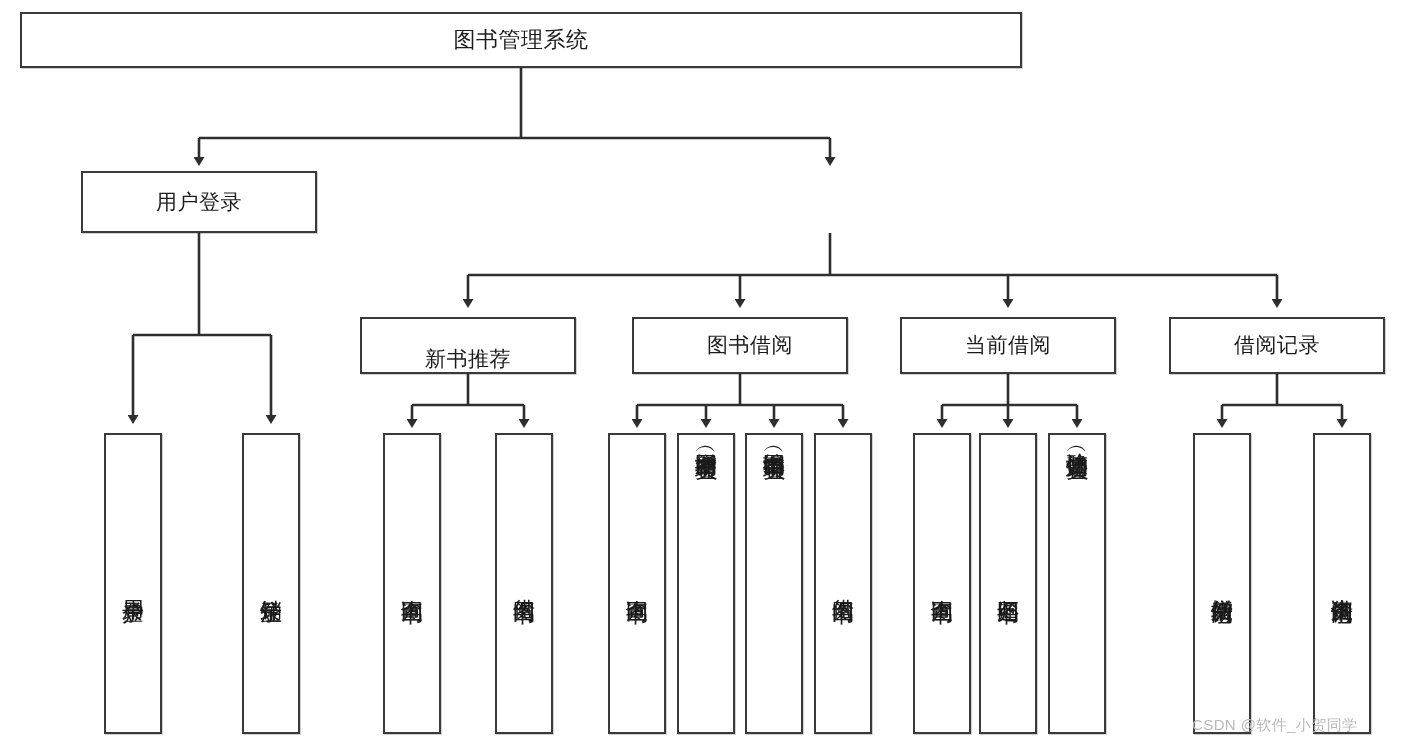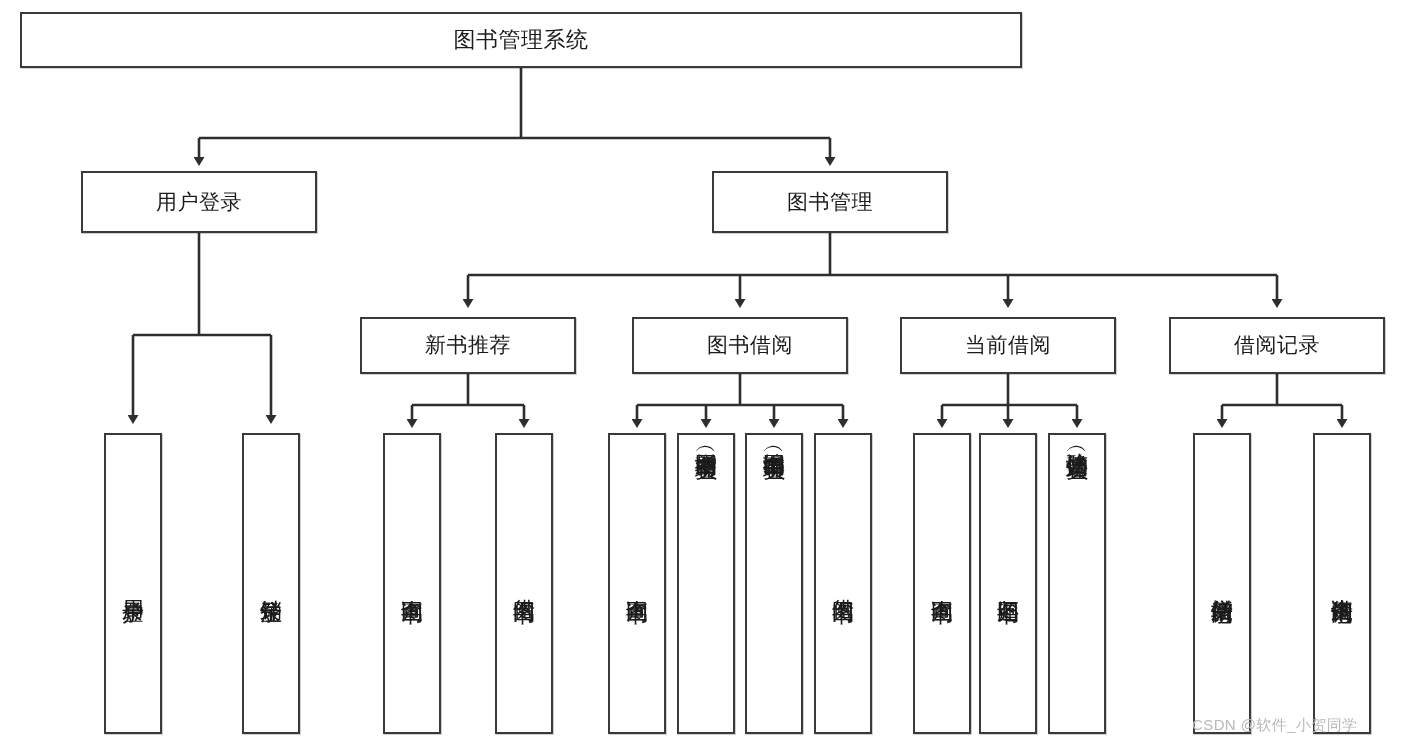--- a/index.html
+++ b/index.html
@@ -125,25 +125,22 @@
     </g>
   </svg>
 
   <div class="node root" style="left:20px; top:12px; width:1002px; height:56px;">
     <span class="node-label">图书管理系统</span>
   </div>
 
   <div class="node branch" style="left:81px; top:171px; width:236px; height:62px;">
     <span class="node-label">用户登录</span>
   </div>
-  <div class="node branch" style="left:712px; top:171px; width:236px; height:62px;">
-    <span class="node-label">图书管理</span>
-  </div>
 
-  <div class="node branch" style="left:360px; top:317px; width:216px; height:57px;">
+  <div class="node branch" style="left:360px; top:317px; width:216px; height:57px;align-items:flex-end;">
     <span class="node-label">新书推荐</span>
   </div>
   <div class="node branch" style="left:632px; top:317px; width:216px; height:57px;padding-left:20px;">
     <span class="node-label">图书借阅</span>
   </div>
   <div class="node branch" style="left:1169px; top:317px; width:216px; height:57px;">
     <span class="node-label">借阅记录</span>
   </div>
   <div class="node branch" style="left:900px; top:317px; width:216px; height:57px;">
     <span class="node-label">当前借阅</span>

